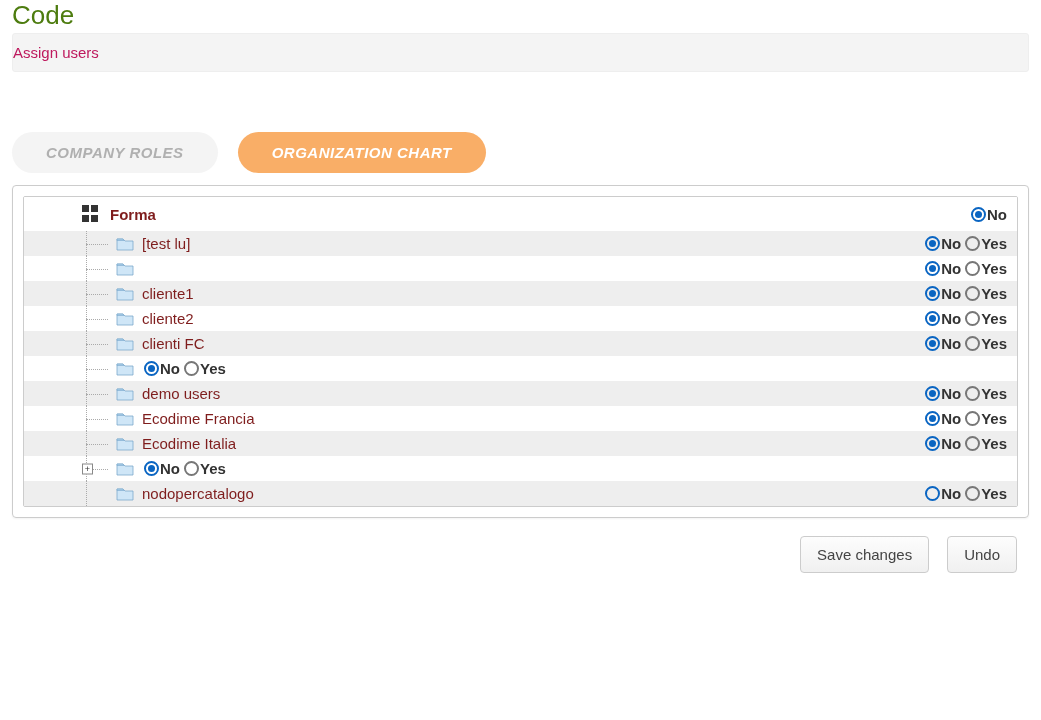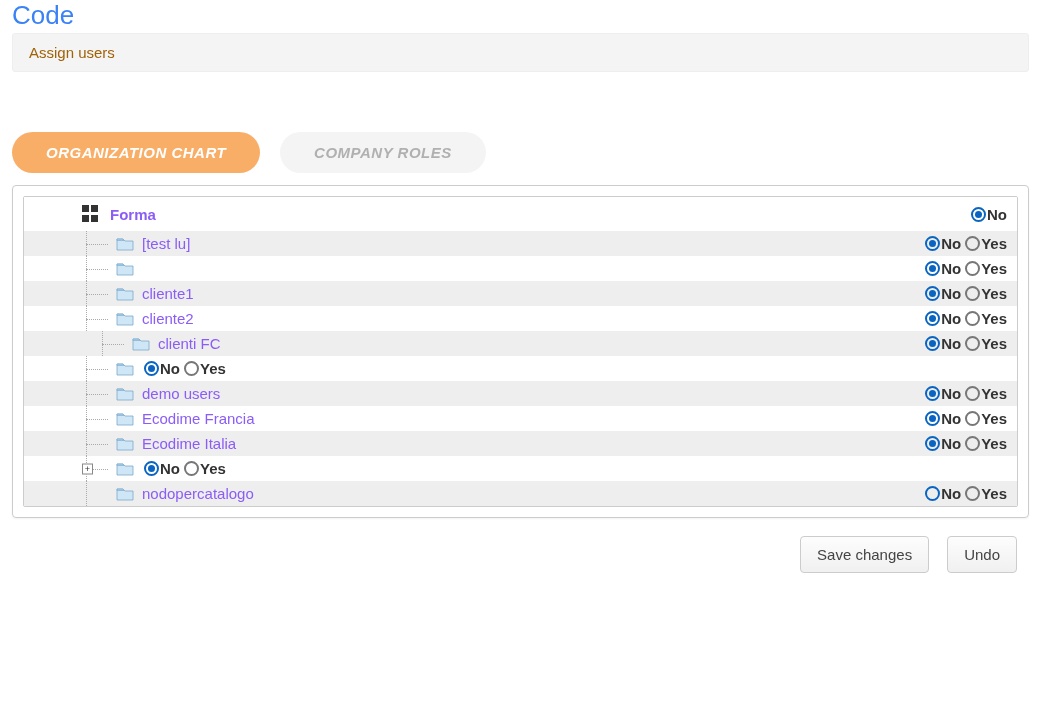--- a/index.html
+++ b/index.html
@@ -5,33 +5,33 @@
   * { box-sizing: border-box; margin: 0; padding: 0; }
   body {
     font-family: Arial, Helvetica, sans-serif;
     font-size: 14px;
     color: #333;
     background: #fff;
     padding: 0;
     width: 1041px;
   }
   .page-title {
-    color: #3b82f6;
+    color: #4d7c0f;
     font-size: 26px;
     font-weight: 400;
     padding: 0 12px 2px;
   }
   .sub-bar {
     background: #f4f4f4;
     border: 1px solid #eee;
     border-radius: 3px;
-    padding: 10px 16px;
+    padding: 10px 0;
     margin: 0 12px 60px;
     font-size: 15px;
-    color: #a16207;
+    color: #be185d;
   }
   .tabs {
     display: flex;
     gap: 20px;
     padding: 0 12px 12px;
   }
   .tab {
     border-radius: 999px;
     padding: 12px 34px;
     font-weight: 700;
@@ -131,21 +131,21 @@
     width: 18px;
     height: 16px;
     margin-right: 8px;
     flex: 0 0 18px;
     position: relative;
   }
   .folder-icon svg { display: block; }
   .row-label {
     flex: 1;
     font-size: 15px;
-    color: #8b5cf6;
+    color: #7f1d1d;
   }
   .header-row .row-label { margin-left: 0; }
   .radio-group {
     display: flex;
     align-items: center;
     gap: 0;
     font-weight: 700;
     font-size: 15px;
   }
   .radio-wrap {
@@ -197,22 +197,22 @@
   ::-webkit-scrollbar-track { background: #f0f0f0; }
   ::-webkit-scrollbar-thumb { background: #c2c2c2; border-radius: 2px; }
 </style>
 </head>
 <body>
 
 <h1 class="page-title">Code</h1>
 <div class="sub-bar">Assign users</div>
 
 <div class="tabs">
+  <button class="tab inactive">COMPANY ROLES</button>
   <button class="tab active">ORGANIZATION CHART</button>
-  <button class="tab inactive">COMPANY ROLES</button>
 </div>
 
 <div class="panel">
   <div class="tree-wrap">
     <div class="tree-scroll" id="tree-scroll">
         <div class="tree-row header-row">
           <span class="header-icon">
             <span></span>
             <span></span>
             <span></span>
@@ -321,21 +321,21 @@
                 <span class="dot"></span>
               </span>
               <span>No</span>
             </span>
             <span class="radio-wrap" style="margin-left:4px">
               <span class="radio "></span>
               <span>Yes</span>
             </span>
           </div>
         </div>
-        <div class="tree-row child-row" style="background:#eee;padding-left:16px;">
+        <div class="tree-row child-row" style="background:#eee;">
           <div class="leader">
             <span class="dots-v"></span>
             <span class="dots-h"></span>
           </div>
           <span class="folder-icon">
             <svg width="18" height="16" viewBox="0 0 18 16">
               <path d="M1 3 L7 3 L9 5 L17 5 L17 14 L1 14 Z" fill="#cfe6f7" stroke="#7ba8cc" stroke-width="0.8"></path>
               <path d="M1 3 L7 3 L8 4.5 L1 4.5 Z" fill="#a9cfe8" stroke="#7ba8cc" stroke-width="0.6"></path>
             </svg>
           </span>

